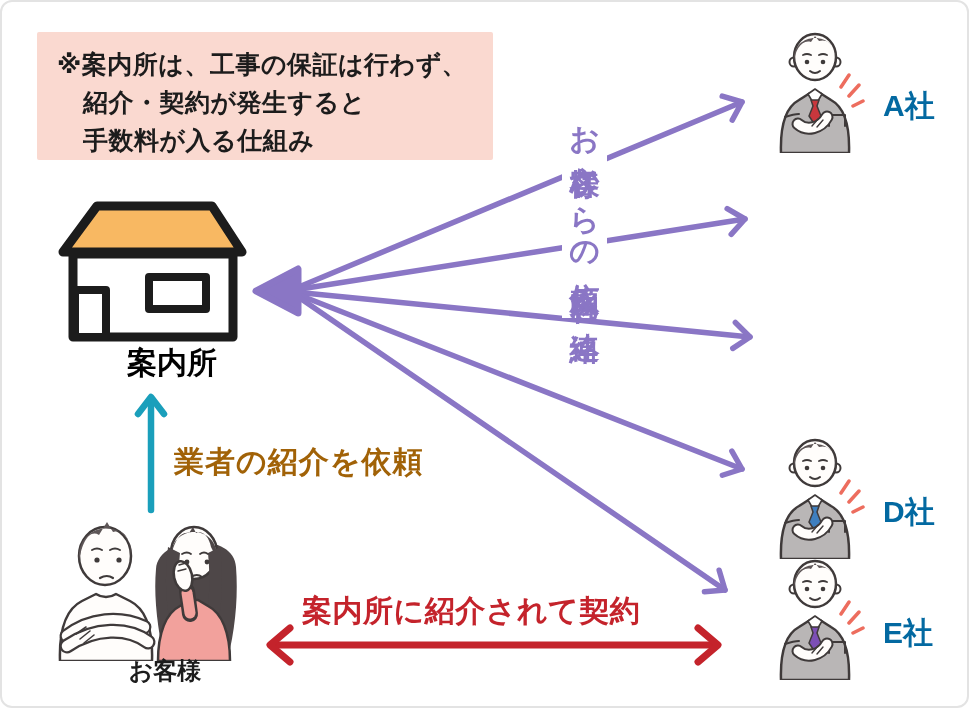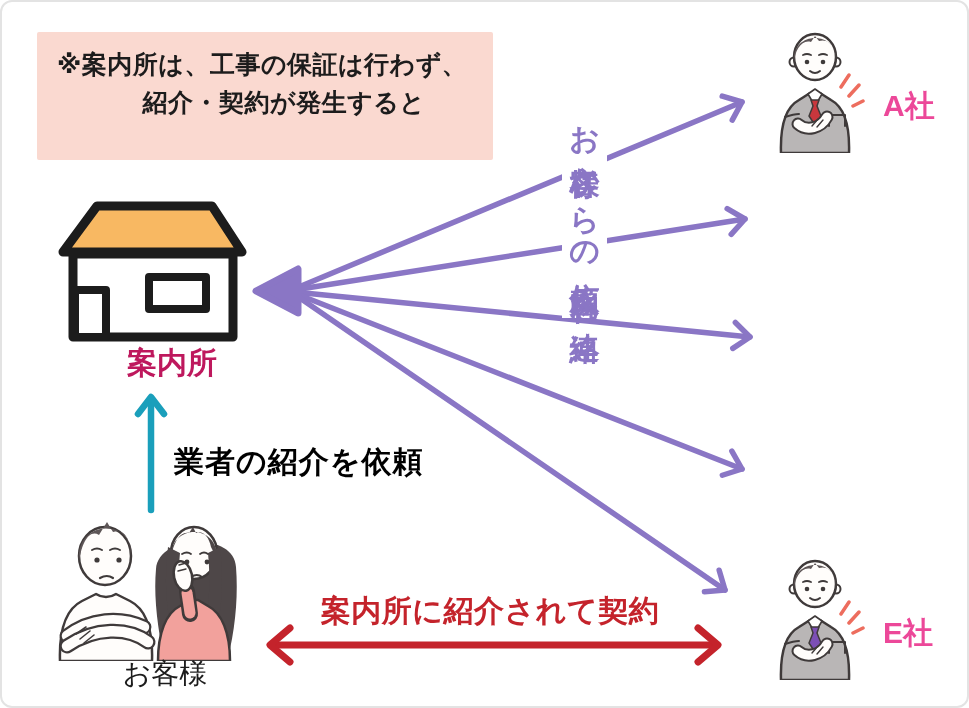--- a/index.html
+++ b/index.html
@@ -4,33 +4,33 @@
 <style>
   html,body{margin:0;padding:0;background:#fff;}
   body{font-family:"Liberation Sans","DejaVu Sans",sans-serif;}
   .canvas{position:relative;width:969px;height:708px;background:#fff;
           border:2px solid #e3e3e3;border-radius:12px;overflow:hidden;box-sizing:border-box;}
   .abs{position:absolute;}
   
   .note{left:35px;top:30px;width:456px;height:128px;background:#FAD9D0;border-radius:2px;
         padding:13px 8px 0 20px;box-sizing:border-box;}
   .note-line{font-size:25px;font-weight:700;color:#1c1c1c;line-height:38px;letter-spacing:.5px;white-space:nowrap;}
-  .note-line.indent{padding-left:26px;text-align:center;}
+  .note-line.indent{padding-left:26px;}
   
   .vtext{left:560px;top:98px;writing-mode:vertical-rl;text-orientation:upright;
          font-size:30px;line-height:1.15;font-weight:700;color:#8A76C5;letter-spacing:3px;
          background:#fff;padding:4px 5px;z-index:5;white-space:nowrap;}
   
-  .office-label{left:98px;top:341px;width:144px;text-align:center;font-size:30px;font-weight:700;color:#be185d;}
-  .customers-label{left:108px;top:653px;width:110px;text-align:center;font-size:28px;font-weight:400;color:#1c1c1c;}
-  .request-label{left:172px;top:440px;font-size:30px;font-weight:700;color:#000000;letter-spacing:1px;white-space:nowrap;}
-  .contract-label{left:300px;top:589px;width:376px;text-align:center;font-size:30px;font-weight:700;color:#C4232B;letter-spacing:.5px;white-space:nowrap;}
+  .office-label{left:98px;top:341px;width:144px;text-align:center;font-size:30px;font-weight:700;color:#000000;}
+  .customers-label{left:108px;top:653px;width:110px;text-align:center;font-size:24px;font-weight:700;color:#1c1c1c;}
+  .request-label{left:172px;top:440px;font-size:30px;font-weight:700;color:#a16207;letter-spacing:1px;white-space:nowrap;}
+  .contract-label{left:300px;top:589px;width:376px;font-size:30px;font-weight:700;color:#C4232B;letter-spacing:.5px;white-space:nowrap;}
   .company{left:755px;width:212px;height:135px;}
   .company .figure{position:absolute;left:8px;top:0;}
-  .company .company-label{position:absolute;left:126px;top:66px;font-size:30px;font-weight:700;color:#ec4899;white-space:nowrap;}
+  .company .company-label{position:absolute;left:126px;top:66px;font-size:30px;font-weight:700;color:#0369a1;white-space:nowrap;}
   svg{display:block;}
   .fan{left:0;top:0;z-index:1;}
   .note,.house-wrap{z-index:2;}
 </style>
 </head>
 <body>
 
 <div class="canvas">
 
   <svg width="0" height="0" style="position:absolute" aria-hidden="true">
@@ -77,20 +77,21 @@
       <line x1="292" y1="292" x2="723" y2="588" marker-end="url(#chevP)"></line>
     </g>
     <polygon points="254,289 296,267 296,311" fill="#8A76C5" stroke="#8A76C5" stroke-width="7" stroke-linejoin="round"></polygon>
   </svg>
 
   <div class="abs vtext">お客様からの依頼内容を連絡</div>
 
   <div class="abs note">
     <div class="note-line">※案内所は、工事の保証は行わず、</div>
     <div class="note-line indent">紹介・契約が発生すると</div>
+    <div class="note-line indent">手数料が入る仕組み</div>
   </div>
 
   <svg class="abs house-wrap" style="left:48px;top:196px;" width="200" height="145" viewBox="0 0 200 145">
     <g stroke="#1c1c1c" stroke-linejoin="round" stroke-linecap="round">
       <rect x="23" y="56" width="160" height="83" fill="#ffffff" stroke-width="9"></rect>
       <polygon points="47,8 162,8 192,54 13,54" fill="#F8B862" stroke-width="9"></polygon>
       <rect x="25" y="92" width="31" height="47" fill="#ffffff" stroke-width="8"></rect>
       <rect x="99" y="79" width="57" height="32" fill="#ffffff" stroke-width="8"></rect>
     </g>
   </svg>
@@ -146,20 +147,26 @@
       <path d="M440,8 L460,25 L440,42"></path>
     </g>
   </svg>
 
   <div class="abs company" style="top:18px;">
     <svg class="figure" width="100" height="133" viewBox="0 0 100 133">
       <use href="#man-shape" color="#C8373D"></use>
     </svg>
     <div class="company-label">A社</div>
   </div>
+  <div class="abs company" style="top:424px;">
+    <svg class="figure" width="100" height="133" viewBox="0 0 100 133">
+      <use href="#man-shape" color="#3E7FBF"></use>
+    </svg>
+    <div class="company-label">D社</div>
+  </div>
   <div class="abs company" style="top:545px;text-align:right;">
     <svg class="figure" width="100" height="133" viewBox="0 0 100 133">
       <use href="#man-shape" color="#7C4FB5"></use>
     </svg>
     <div class="company-label">E社</div>
   </div>
 
 </div>
 
 </body></html>

